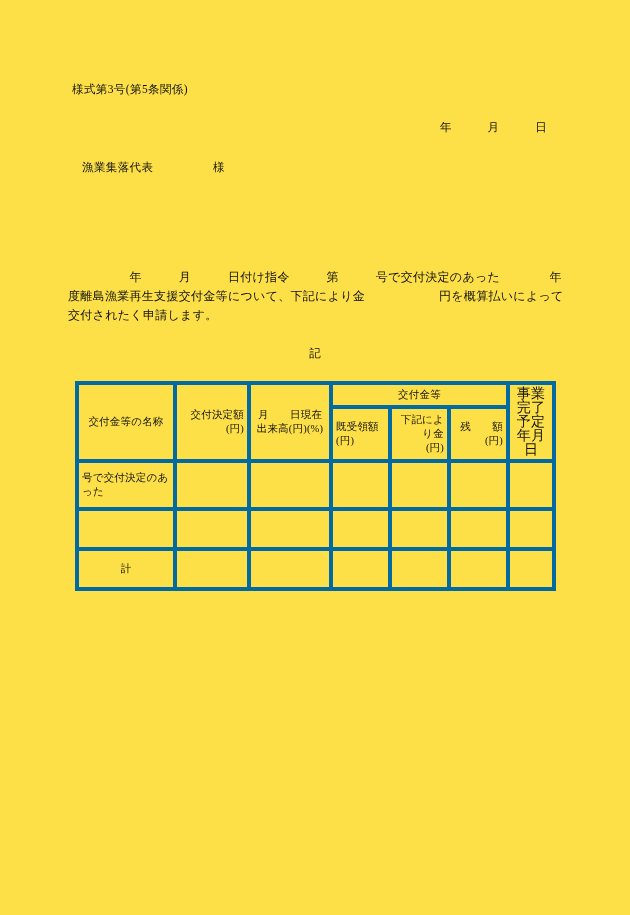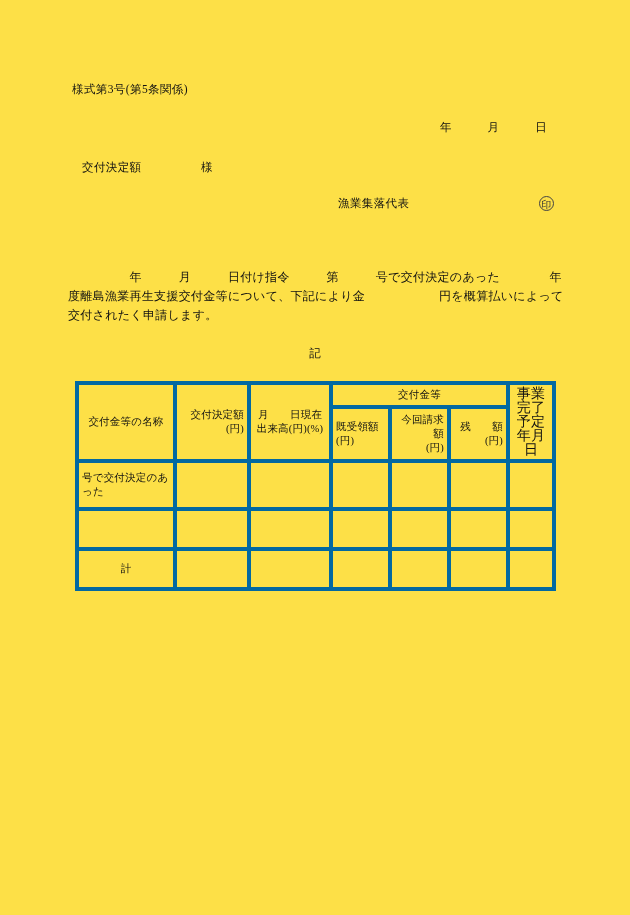--- a/index.html
+++ b/index.html
@@ -147,26 +147,22 @@
 </head>
 <body>
 
 <div class="page">
   <div class="content">
 
     <div class="form-no">様式第3号(第5条関係)</div>
 
     <div class="date-line">年　　　月　　　日</div>
 
-    <div class="addressee">交付決定額　　　　　様</div>
-
-    <div class="representative-row">
-      <span>漁業集落代表</span>
-      <span class="seal">印</span>
-    </div>
+    <div class="addressee">漁業集落代表　　　　　様</div>
+
 
 
     <div class="body-text">　　　　　年　　　月　　　日付け指令　　　第　　　号で交付決定のあった　　　　年度離島漁業再生支援交付金等について、下記により金　　　　　　円を概算払いによって交付されたく申請します。</div>
 
     <div class="ki-mark">記</div>
 
     <div class="table-wrap">
       <table class="form-table">
         <thead>
           <tr>
@@ -174,21 +170,21 @@
             <th class="h-decided" rowspan="2">交付決定額
 (円)</th>
             <th class="h-progress" rowspan="2">月　　日現在
 出来高(円)(%)</th>
             <th class="h-group" colspan="3">交付金等</th>
             <th class="h-complete" rowspan="2">事業完了予定年月日</th>
           </tr>
           <tr>
             <th class="h-received">既受領額
 (円)</th>
-            <th class="h-request">今回請求額
+            <th class="h-request">下記により金
 (円)</th>
             <th class="h-remain">残　　額
 (円)</th>
           </tr>
         </thead>
         <tbody>
           <tr>
             <td class="cell-label">号で交付決定のあった</td>
             <td class="cell-blank"></td>
             <td class="cell-blank"></td>

